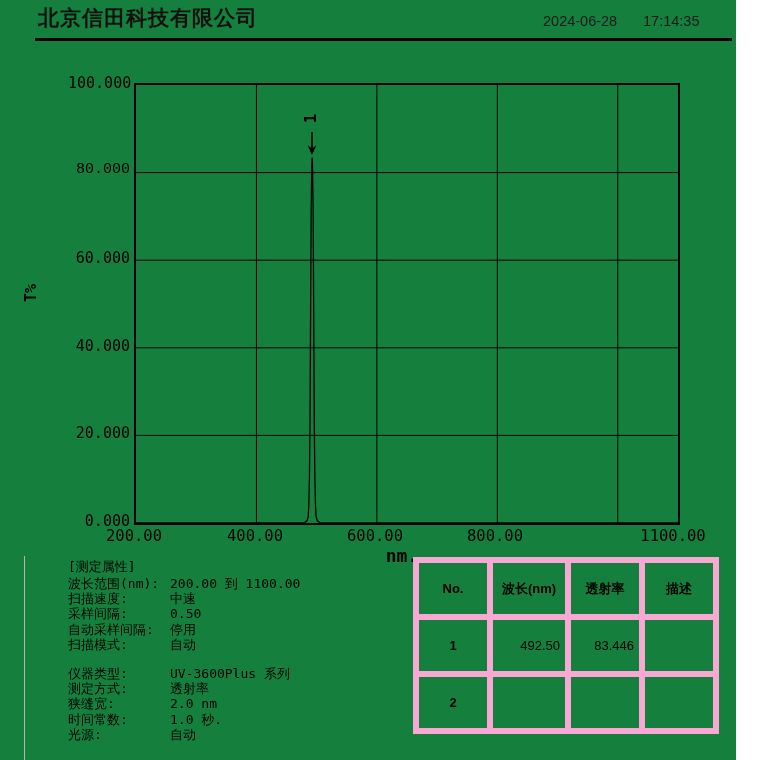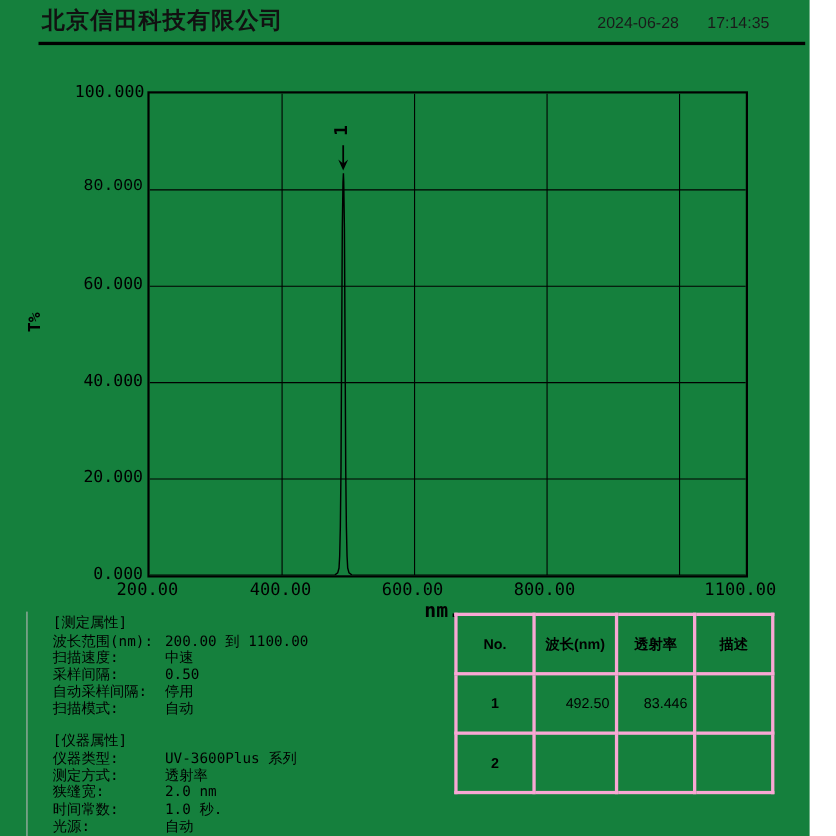--- a/index.html
+++ b/index.html
@@ -17,30 +17,30 @@
   #plot-svg{display:block;}
   .ytick{width:62px;text-align:right;font-size:15px;line-height:16px;}
   .xtick{width:90px;text-align:center;font-size:15.5px;line-height:17px;}
   #y-axis-title{left:16px;top:284px;width:30px;text-align:center;font-size:15px;font-weight:bold;
                 transform:rotate(-90deg);}
   #x-axis-title{left:362px;top:545px;width:80px;text-align:center;font-size:18px;font-weight:bold;}
   #peak-label{left:302px;top:109px;width:16px;text-align:center;font-size:16px;font-weight:bold;
               transform:rotate(-90deg);}
   
   .prop-block{font-size:13px;line-height:15.2px;}
-  .prop-row{position:relative;height:15.2px;white-space:nowrap;}
+  .prop-row{position:relative;height:15.2px;white-space:nowrap;margin-left:20px;}
   .prop-label{position:absolute;left:0;}
   .prop-value{position:absolute;left:102px;}
   #meas-props{left:48px;top:559px;width:360px;}
   #inst-props{left:48px;top:666px;width:360px;}
   .section-title{height:17px;}
   #page-border-left{left:24px;top:556px;width:1px;height:204px;background:#b5b5b5;}
   
   #peaks-table{left:413px;top:557px;border-collapse:collapse;font-family:"Liberation Sans",sans-serif;}
-  #peaks-table th,#peaks-table td{border:3px solid #f9a8d4;font-size:13px;height:19px;padding:16px 5px;}
+  #peaks-table th,#peaks-table td{border:6px solid #f9a8d4;font-size:13px;height:19px;padding:16px 5px;}
   #peaks-table{border:2px solid #000;}
   #peaks-table th{font-weight:bold;text-align:center;}
   td.c-no{width:58px;text-align:center;font-weight:bold;}
   th.c-no{width:58px;}
   th.c-wl,td.c-wl{width:62px;}
   th.c-tr,td.c-tr{width:58px;}
   th.c-ds,td.c-ds{width:58px;}
   td.num{text-align:right;}
 </style>
 </head>
@@ -113,21 +113,20 @@
       <span class="prop-label">自动采样间隔:</span>
       <span class="prop-value">停用</span>
     </div>
     <div class="prop-row">
       <span class="prop-label">扫描模式:</span>
       <span class="prop-value">自动</span>
     </div>
   </div>
 
   <div class="abs prop-block" id="inst-props">
-    <div class="prop-row section-title">[仪器属性]</div>
     <div class="prop-row">
       <span class="prop-label">仪器类型:</span>
       <span class="prop-value">UV-3600Plus 系列</span>
     </div>
     <div class="prop-row">
       <span class="prop-label">测定方式:</span>
       <span class="prop-value">透射率</span>
     </div>
     <div class="prop-row">
       <span class="prop-label">狭缝宽:</span>

